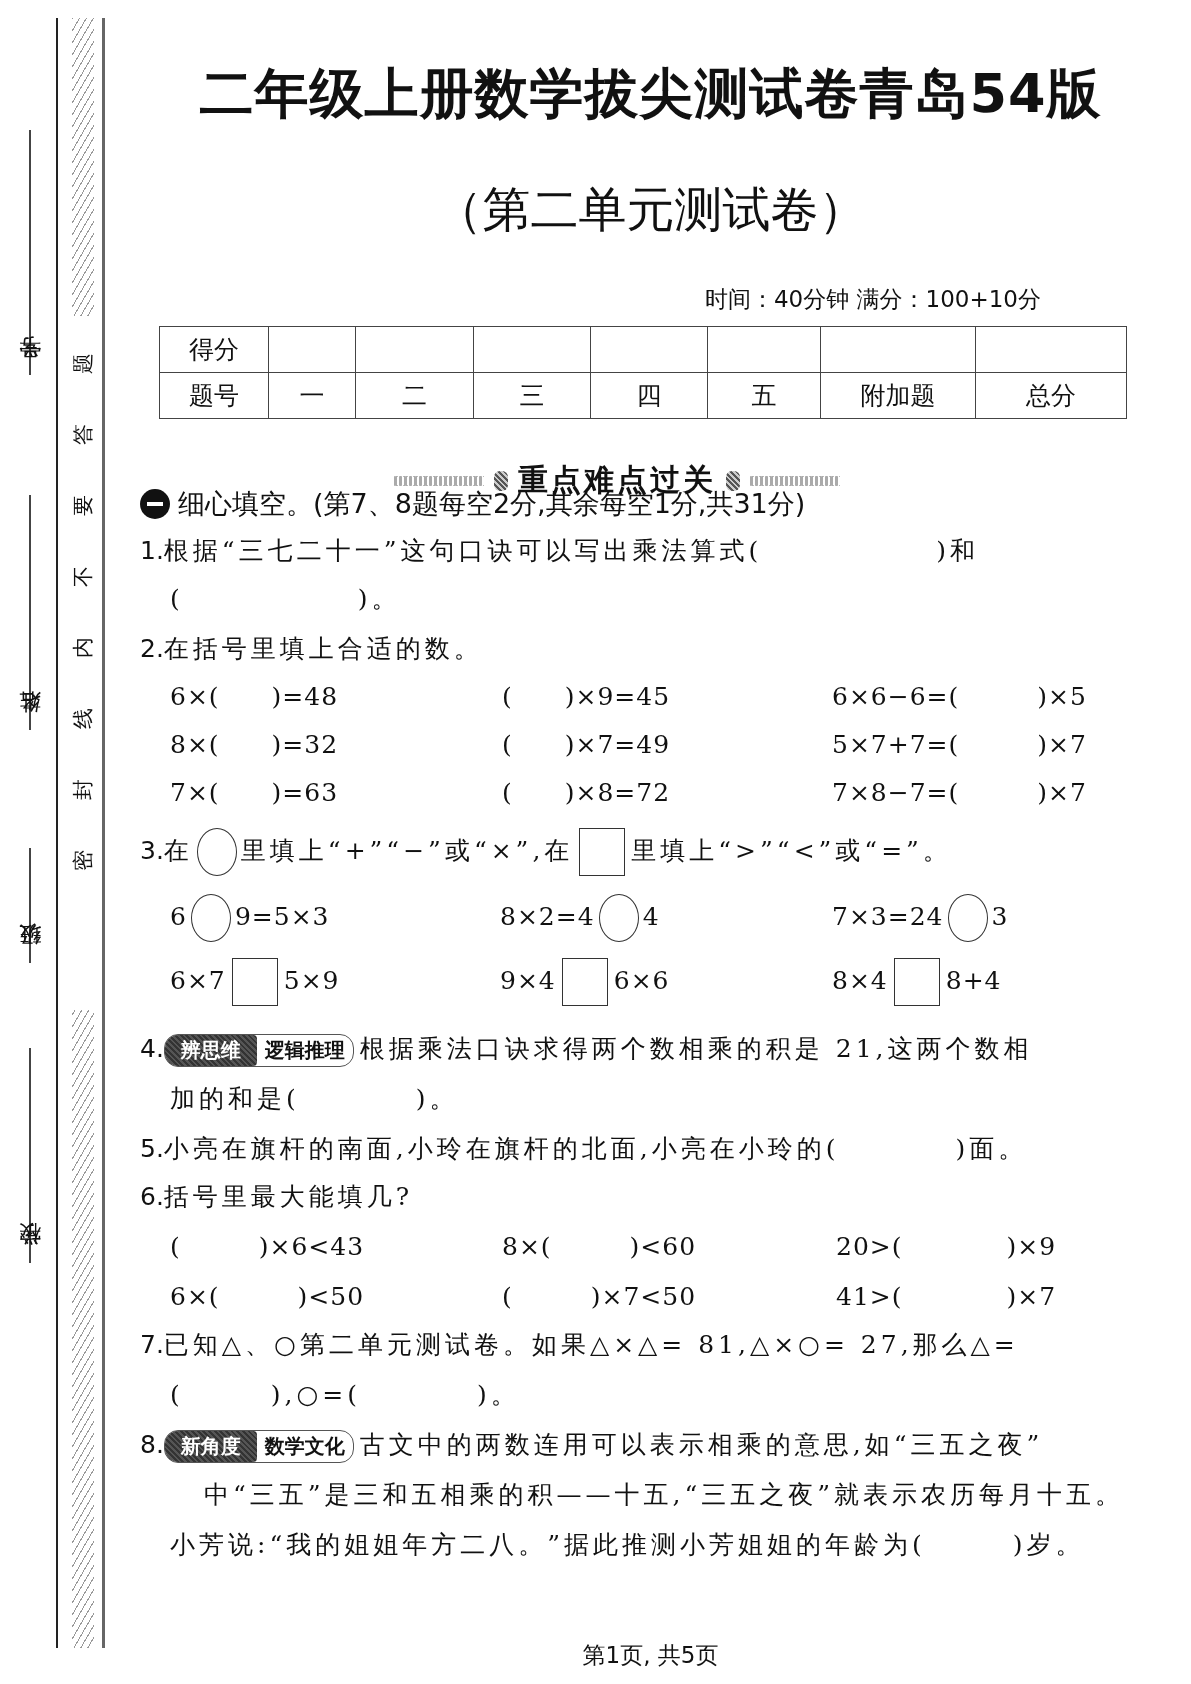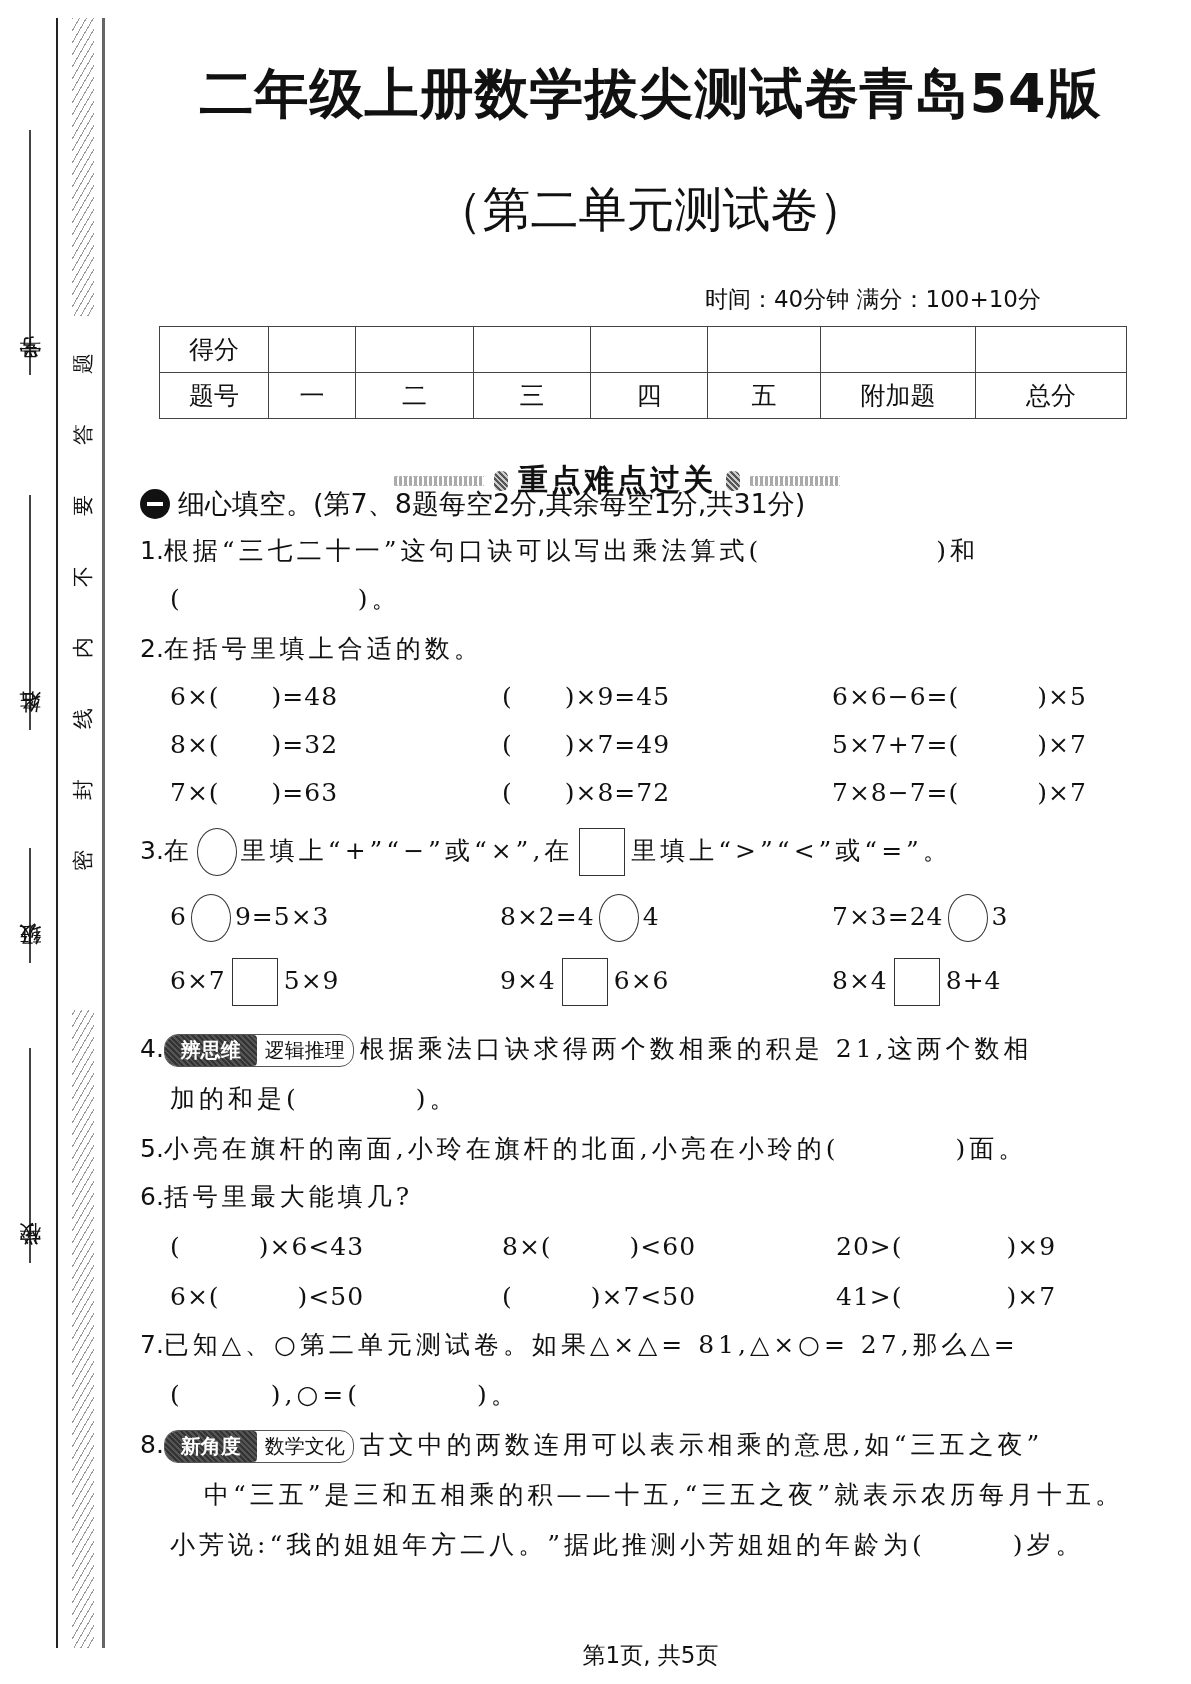--- a/index.html
+++ b/index.html
@@ -33,21 +33,21 @@
   .section-head .num { width: 30px; height: 30px; border-radius: 50%; background: #111; position: relative; }
   .section-head .num::after { content: ""; position: absolute; left: 7px; right: 7px; top: 13px; height: 4px; background: #fff; }
 
   .q { position: absolute; left: 140px; font-size: 25px; letter-spacing: 4px; white-space: nowrap; }
   .q .n { font-family: "DejaVu Sans", sans-serif; letter-spacing: 0; }
   .row3 { position: absolute; font-size: 25px; white-space: nowrap; letter-spacing: 1px; }
   .circle { display: inline-block; width: 38px; height: 46px; border: 1.5px solid #333; border-radius: 50%; vertical-align: middle; margin: 0 4px; }
   .box { display: inline-block; width: 44px; height: 46px; border: 1.5px solid #333; vertical-align: middle; margin: 0 6px; }
   .tag { display: inline-flex; align-items: center; border: 1.5px solid #555; border-radius: 14px; overflow: hidden; font-family: "DejaVu Sans", sans-serif; font-size: 20px; letter-spacing: 0; vertical-align: middle; margin-right: 6px; }
   .tag .dark { background: repeating-linear-gradient(45deg, #333 0 2px, #555 2px 4px); color: #fff; padding: 2px 16px; border-radius: 4px; font-weight: bold; }
-  .tag .light { padding: 2px 8px; font-weight: normal; }
+  .tag .light { padding: 2px 8px; font-weight: bold; }
 
   .footer { position: absolute; left: 110px; width: 1081px; top: 1640px; text-align: center; font-family: "DejaVu Sans", sans-serif; font-size: 23px; }
 </style>
 </head>
 <body>
 
 <div class="margin">
   <div class="line-thick"></div>
   <div class="line-outer"></div>
   <div class="hatch" style="top:18px;height:298px;"></div>

